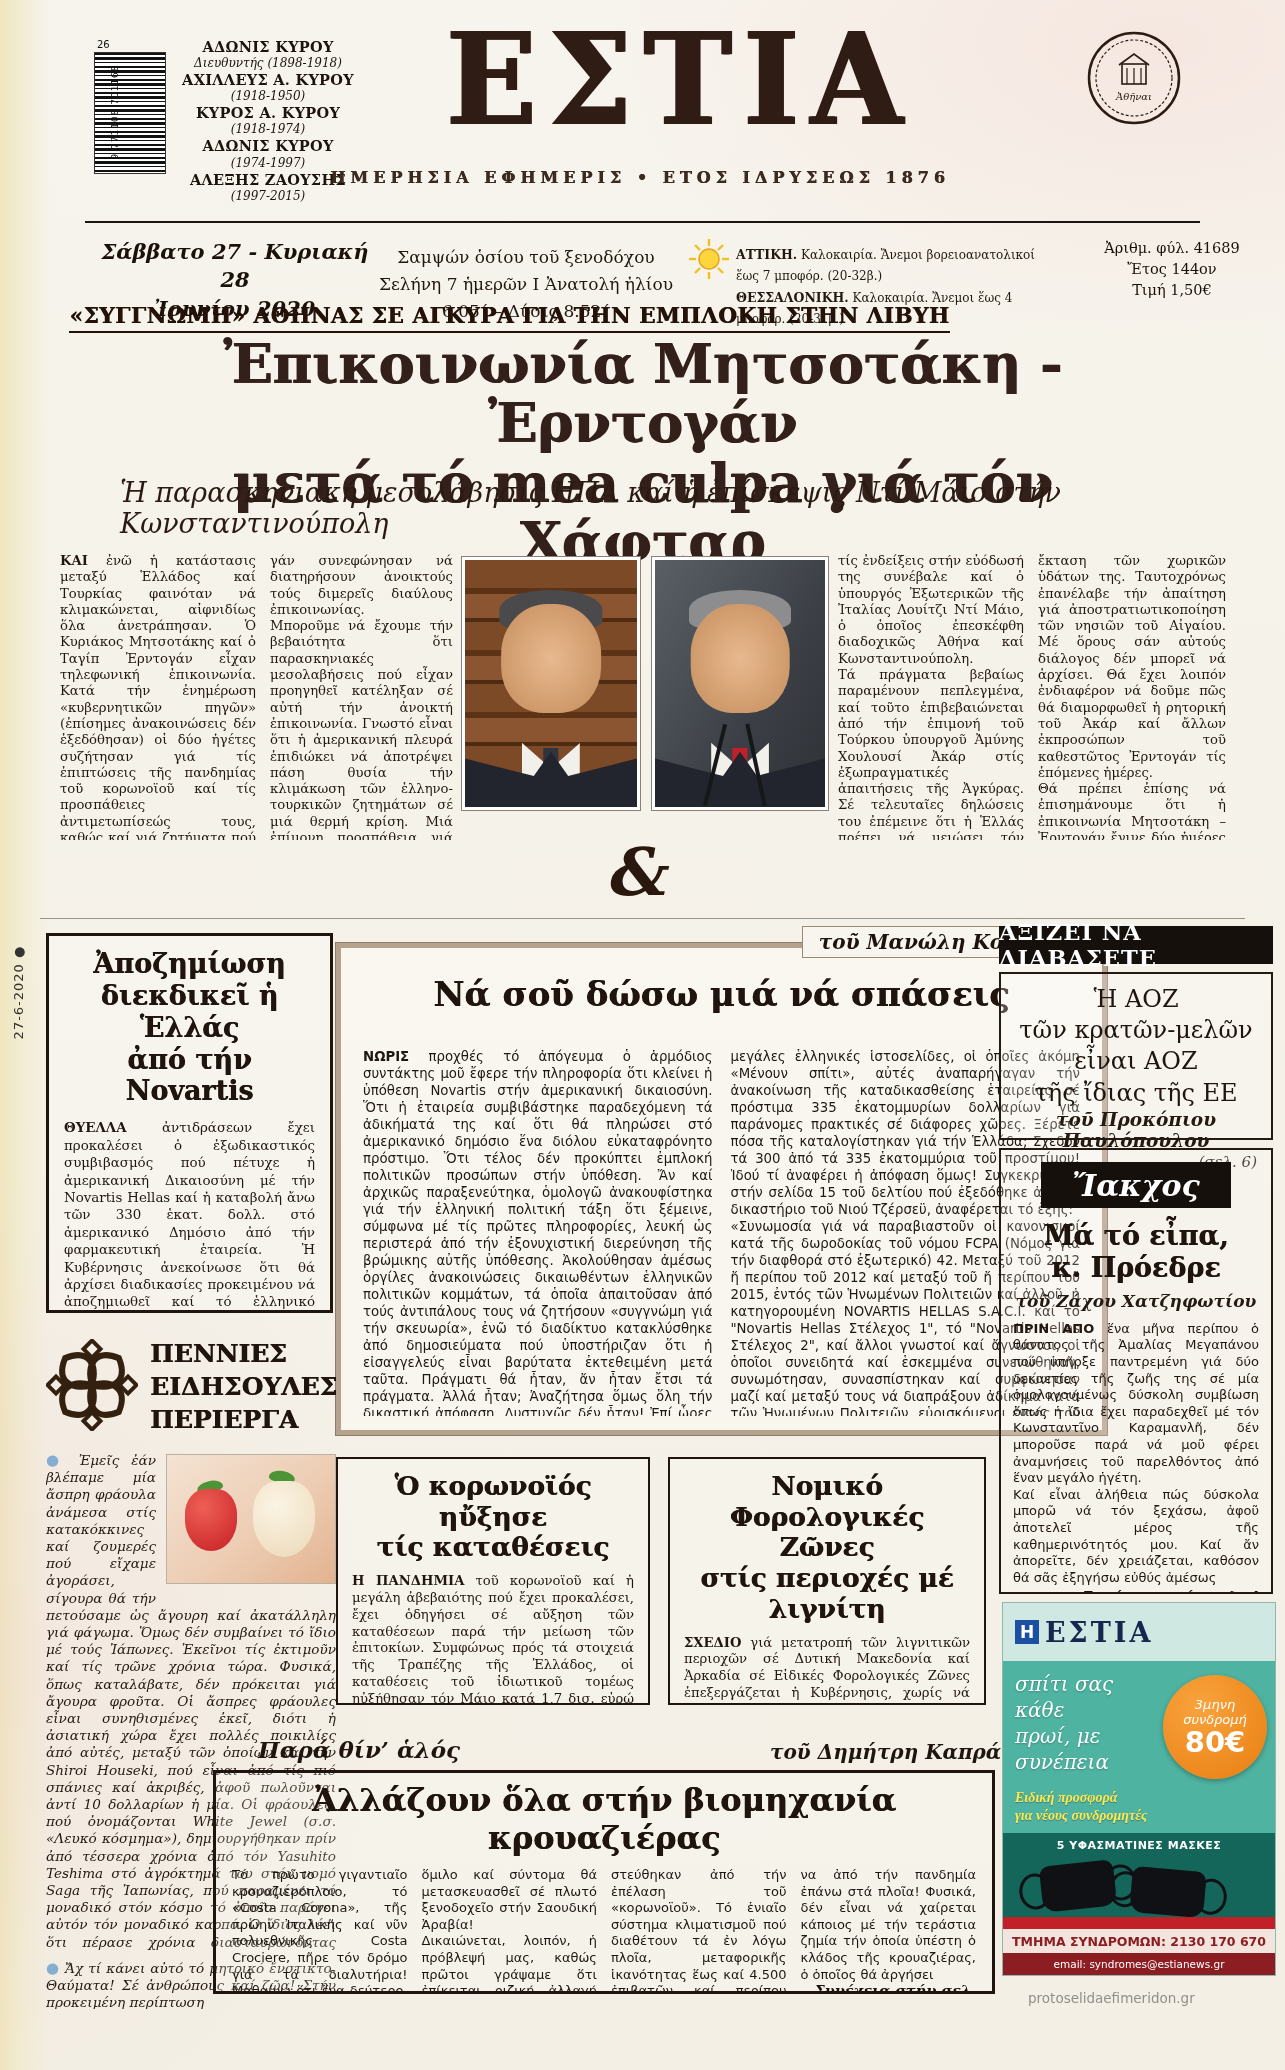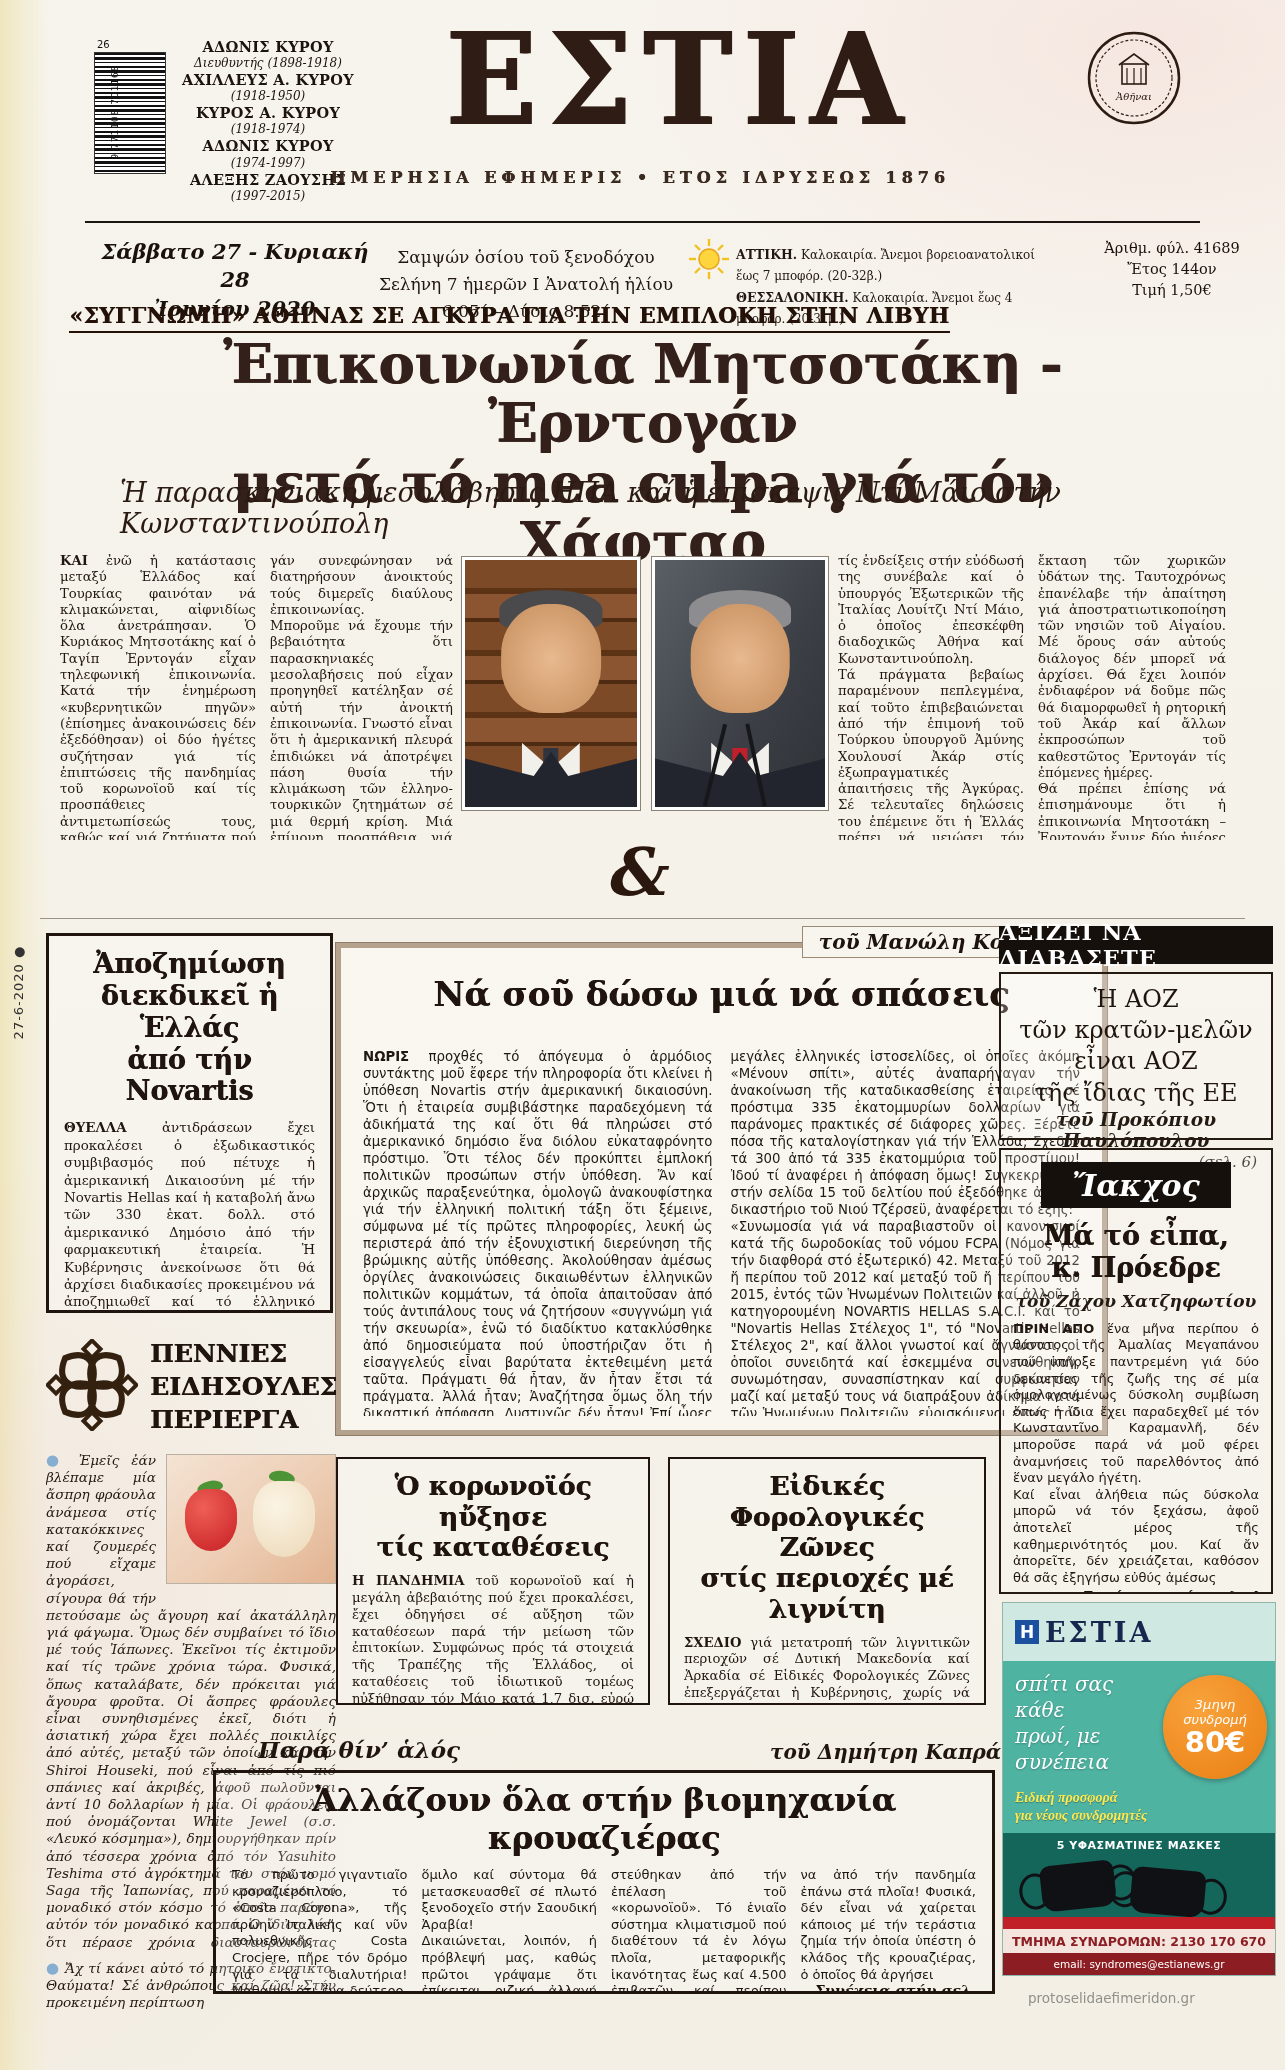--- a/index.html
+++ b/index.html
@@ -349,21 +349,21 @@
   </div>
 
   <div class="smallbox depos">
     <div class="box-title prewrap">Ὁ κορωνοϊός ηὔξησε
 τίς καταθέσεις</div>
     <div class="body-text"><b>Η ΠΑΝΔΗΜΙΑ</b><span> τοῦ κορωνοϊοῦ καί ἡ μεγάλη ἀβεβαιότης πού ἔχει προκαλέσει, ἔχει ὁδηγήσει σέ αὔξηση τῶν καταθέσεων παρά τήν μείωση τῶν ἐπιτοκίων. Συμφώνως πρός τά στοιχειά τῆς Τραπέζης τῆς Ἑλλάδος, οἱ καταθέσεις τοῦ ἰδιωτικοῦ τομέως ηὐξήθησαν τόν Μάιο κατά 1,7 δισ. εὐρώ ἔναντι αὐξήσεως κατά 1,4 δισ. εὐρώ τόν προηγούμενο μῆνα. Ὁ ἐτήσιος ρυθμός μεταβολῆς τοῦ συνόλου τῶν καταθέσεων ἦταν καί πάλι ὑψηλός.</span></div>
 
   </div>
 
   <div class="smallbox taxz">
-    <div class="box-title prewrap">Εἰδικές Φορολογικές Ζῶνες
+    <div class="box-title prewrap">Νομικό Φορολογικές Ζῶνες
 στίς περιοχές μέ λιγνίτη</div>
     <div class="body-text"><b>ΣΧΕΔΙΟ</b><span> γιά μετατροπή τῶν λιγνιτικῶν περιοχῶν σέ Δυτική Μακεδονία καί Ἀρκαδία σέ Εἰδικές Φορολογικές Ζῶνες ἐπεξεργάζεται ἡ Κυβέρνησις, χωρίς νά ἔχει λάβει ἀκόμη τήν σχετική ἔγκριση ἀπό τήν Κομμισσιόν. Ὡστόσο μέ δεδομένη τήν δέσμευση τῶν Βρυξελλῶν γιά τήν ἀντιμετώπιση τῶν κοινωνικῶν καί οἰκονομικῶν ἐπιπτώσεων ἀπό τήν ἀπολιγνιτοποίηση σέ Βόρειο Μακεδονία καί Ἀρκαδία, ἐκτιμᾶται ὅτι</span></div>
 
   </div>
 
   <div class="abs worth-banner">ΑΞΙΖΕΙ ΝΑ ΔΙΑΒΑΣΕΤΕ</div>
   <div class="abs aoz">
     <div class="l">Ἡ ΑΟΖ</div>
     <div class="l">τῶν κρατῶν-μελῶν</div>
     <div class="l">εἶναι ΑΟΖ</div>

